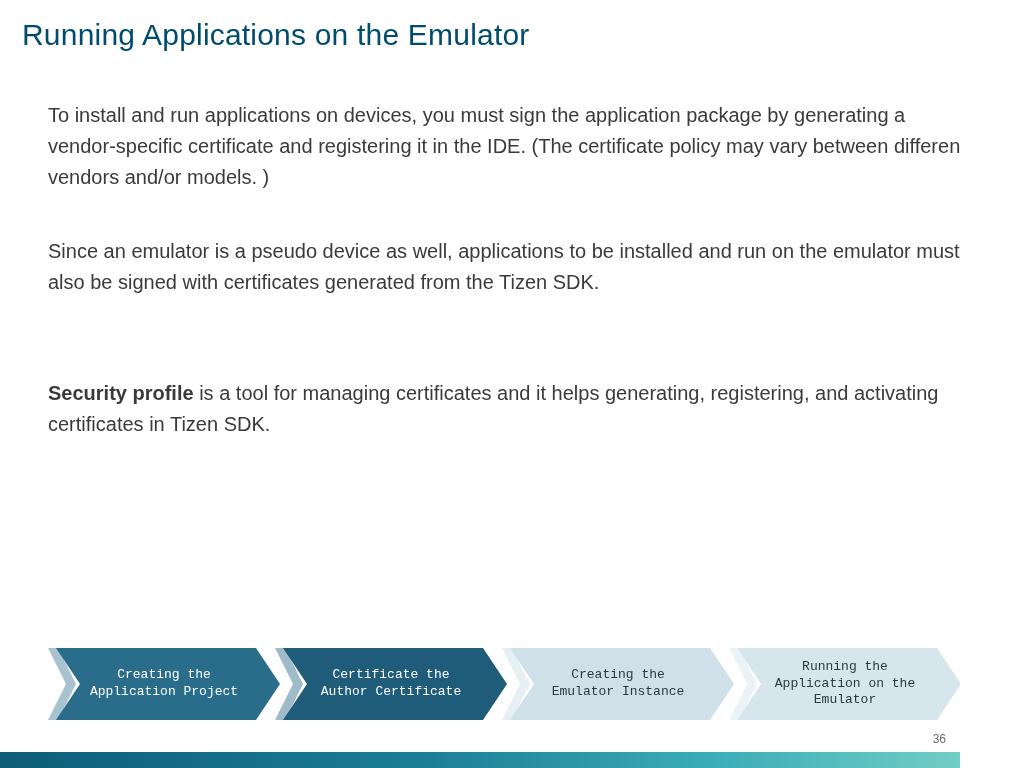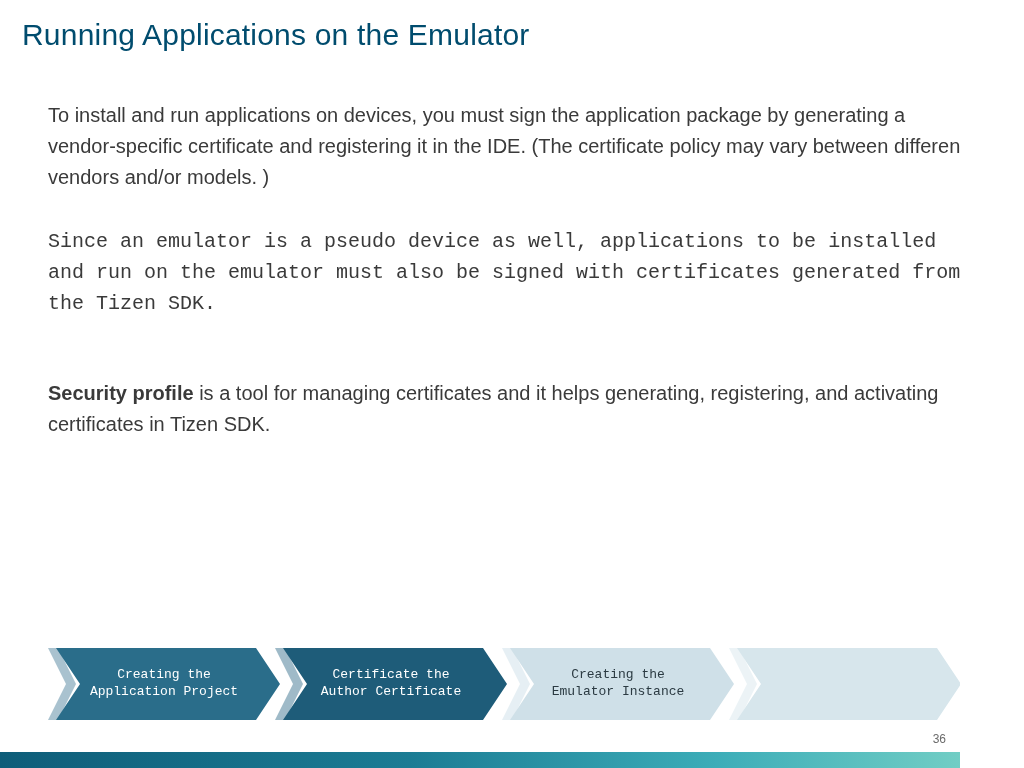--- a/index.html
+++ b/index.html
@@ -1,21 +1,21 @@
 <!DOCTYPE html>
 <html><head>
 <meta charset="utf-8">
 <style>
   * { box-sizing: border-box; margin: 0; padding: 0; }
   html, body { width: 1024px; height: 768px; font-family: Arial, Helvetica, sans-serif; background: #fff; color: #333; }
   .slide { position: relative; width: 960px; height: 768px; overflow: hidden; }
   .title { position: absolute; left: 22px; top: 18px; font-size: 30px; color: #004c6e; font-weight: 400; letter-spacing: 0.2px; }
   .body-text { position: absolute; left: 48px; width: 920px; font-size: 20px; color: #3a3a3a; line-height: 1.55; }
   .p1 { top: 100px; }
-  .p2 { top: 226px; font-family: Liberation Mono, monospace; }
+  .p2 { top: 236px; }
   .p3 { top: 378px; }
   .bold { font-weight: 700; }
 
   
   .process-row { position: absolute; left: 48px; bottom: 48px; width: 928px; height: 72px; display: flex; gap: 3px; }
   .chevron-group { position: relative; width: 224px; height: 72px; }
   .chev-head { position: absolute; left: 0; top: 0; height: 72px; width: 24px; }
   .chev-body { position: absolute; left: 8px; top: 0; height: 72px; width: 216px; display: flex; align-items: center; justify-content: center; }
   .chev-body svg, .chev-head svg { position: absolute; left: 0; top: 0; }
   .chev-label { position: relative; z-index: 2; color: #fff; font-family: "Courier New", monospace; font-size: 13px; text-align: center; line-height: 1.3; padding: 0 22px 0 22px; }
@@ -93,20 +93,25 @@
     <div class="chevron-group dark">
       <div class="chev-head">
         <svg width="28" height="72" viewBox="0 0 28 72">
             <polygon points="0,0 10,0 28,36 10,72 0,72 18,36" fill="#ecf3f6"></polygon>
           </svg>
       </div>
       <div class="chev-body">
         <svg width="224" height="72" viewBox="0 0 224 72">
             <polygon points="0,0 200,0 224,36 200,72 0,72 24,36" fill="#d7e6ec"></polygon>
           </svg>
+        <div class="chev-label">
+          <span>Running the</span><br>
+          <span>Application on the</span><br>
+          <span>Emulator</span>
+        </div>
       </div>
     </div>
 
   </div>
 
   <div class="page-num">36</div>
   <div class="footer-bar"></div>
 </div>
 
 </body></html>

